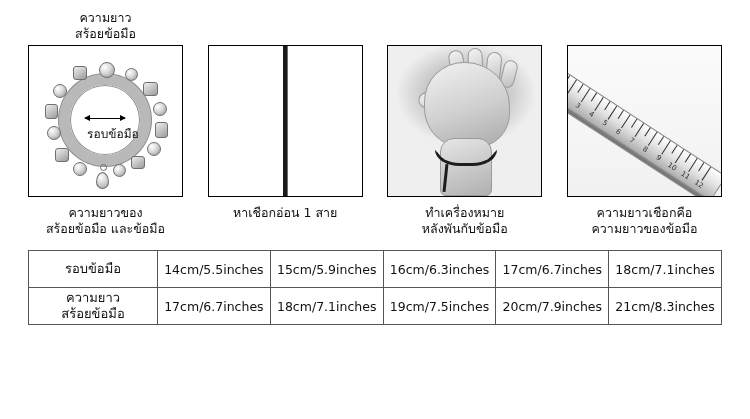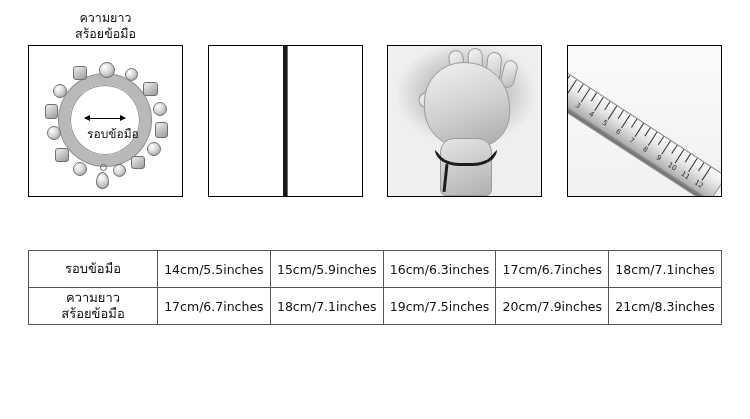--- a/index.html
+++ b/index.html
@@ -349,45 +349,50 @@
 
           <div class="pendant">
             <div class="loop"></div>
             <div class="drop"></div>
           </div>
 
           <div class="arrow-line"></div>
           <div class="inner-label">รอบข้อมือ</div>
         </div>
       </div>
+      <div class="caption">ความยาวของ
+สร้อยข้อมือ และข้อมือ</div>
     </div>
 
     <div class="step">
       <div class="top-label empty"></div>
       <div class="panel">
         <div class="cord"></div>
         <div class="cord-hi"></div>
       </div>
+      <div class="caption">หาเชือกอ่อน 1 สาย</div>
     </div>
 
     <div class="step">
       <div class="top-label empty"></div>
       <div class="panel">
         <div class="hand-bg">
           <div class="finger" style="left:62px; top:4px;  width:15px; height:34px; transform:rotate(-10deg);"></div>
           <div class="finger" style="left:80px; top:2px;  width:15px; height:38px; transform:rotate(-2deg);"></div>
           <div class="finger" style="left:98px; top:6px;  width:15px; height:34px; transform:rotate(6deg);"></div>
           <div class="finger" style="left:114px;top:14px; width:14px; height:28px; transform:rotate(14deg);"></div>
           <div class="finger" style="left:30px; top:44px; width:26px; height:16px; transform:rotate(-26deg);"></div>
           <div class="palm"></div>
           <div class="wrist"></div>
           <div class="wrist-cord"></div>
           <div class="cord-tail"></div>
         </div>
       </div>
+      <div class="caption">ทำเครื่องหมาย
+หลังพันกับข้อมือ</div>
     </div>
 
     <div class="step">
       <div class="top-label empty"></div>
       <div class="panel">
         <div class="ruler-bg">
           <div class="ruler">
 
             <div class="tick" style="left:18px;"></div>
             <div class="tick long" style="left:26px;"></div>
@@ -419,20 +424,22 @@
             <div class="tick" style="left:162px;"></div>
             <div class="tick long" style="left:170px;"></div>
               <div class="num" style="left:170px;">11</div>
             <div class="tick" style="left:178px;"></div>
             <div class="tick long" style="left:186px;"></div>
               <div class="num" style="left:186px;">12</div>
             <div class="ruler-edge"></div>
           </div>
         </div>
       </div>
+      <div class="caption">ความยาวเชือกคือ
+ความยาวของข้อมือ</div>
     </div>
 
   </div>
 
   <div class="table-wrap">
     <table class="size-table">
       <tbody>
         <tr>
           <td class="rowhead">รอบข้อมือ</td>
           <td>14cm/5.5inches</td>

